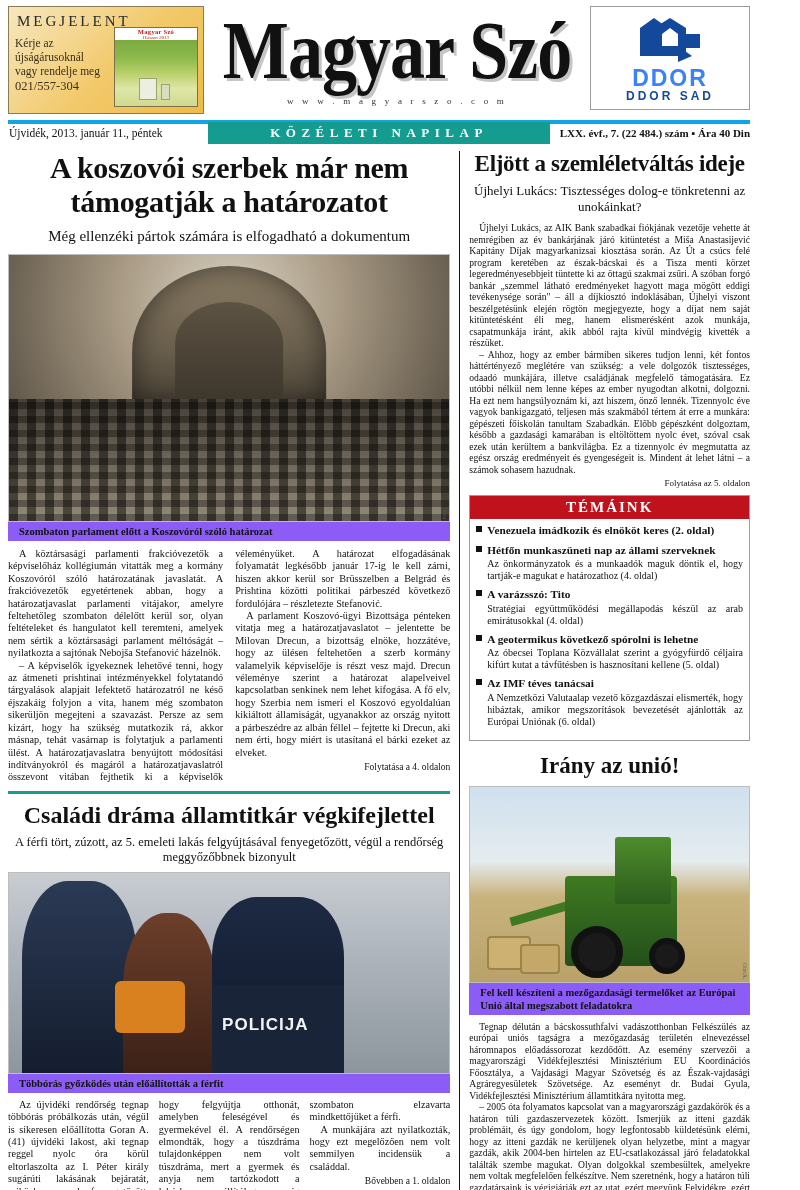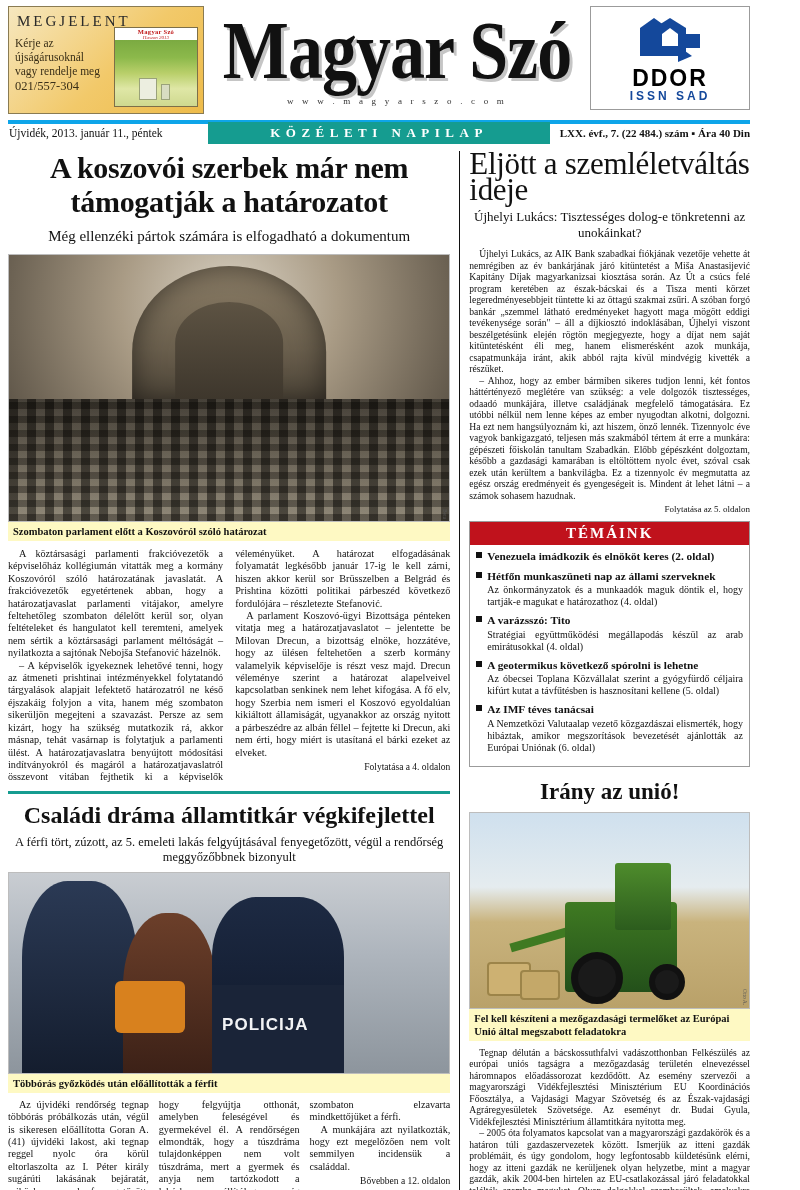--- a/index.html
+++ b/index.html
@@ -46,21 +46,21 @@
     white-space:nowrap;
     transform:scaleY(1.18); transform-origin:center top;
   }
   .logo-url { font-size:9px; letter-spacing:3.2px; color:#333; margin-top:16px; font-family:"Liberation Serif",serif;}
   .ddor-box {
     width:160px; height:104px; border:1px solid #9b9b9b; background:#fff;
     display:flex; flex-direction:column; align-items:center; justify-content:center;
   }
   .ddor-mark { width:68px; height:50px; margin-bottom:3px; }
   .ddor-name { font-family:"Liberation Sans", sans-serif; font-weight:bold; font-size:23px;
-               letter-spacing:2px; color:#000000; line-height:22px;}
+               letter-spacing:2px; color:#3b82f6; line-height:22px;}
   .ddor-sub { font-family:"Liberation Sans", sans-serif; font-weight:bold; font-size:12px;
               letter-spacing:3px; color:#14489b;}
 
   
   .datebar { display:flex; align-items:center; height:22px; margin-top:2px; border-top:4px solid #0ea5e9; }
   .datebar .left { font-size:11.5px; width:196px; padding-left:1px; }
   .datebar .mid {
     flex:1; background:#159c90; color:#fff; text-align:center;
     font-size:13px; letter-spacing:5.5px; font-weight:bold; height:22px; line-height:22px;
     font-family:"Liberation Serif", serif; margin:0 4px;
@@ -74,35 +74,35 @@
 
   h1.lead { font-size:30px; line-height:34px; text-align:center; font-weight:bold; margin:0; letter-spacing:-.3px;}
   .lead-sub { font-size:15px; text-align:center; margin:9px 0 9px 0; }
 
   .photo { width:100%; position:relative; border:1px solid #bdbdbd; }
   .photo .credit {
     position:absolute; right:1px; bottom:2px; writing-mode:vertical-rl;
     font-size:5.5px; color:#555;
   }
   .caption {
-    background:#fef9c3; font-size:10.5px; font-weight:bold; padding:3px 5px; line-height:13px;
+    background:#8b5cf6; font-size:10.5px; font-weight:bold; padding:3px 11px; line-height:13px;
   }
 
   .cols2 { column-count:2; column-gap:12px; margin-top:7px; }
   .cols3 { column-count:3; column-gap:10px; margin-top:6px; }
   p.body { font-size:10.2px; line-height:12.4px; text-align:justify; margin:0 0 0 0; text-indent:11px; hyphens:auto;}
   p.body + p.body { text-indent:11px; }
   .jump { font-size:9.5px; text-align:right; margin-top:3px; }
   .rule-teal { border:0; border-top:3px solid #159c90; margin:7px 0 8px 0; }
 
   h2.sec { font-size:24px; line-height:27px; text-align:center; font-weight:bold; margin:0;}
   .sec-sub { font-size:12.5px; text-align:center; margin:6px 0 7px 0; line-height:15px;}
 
   
-  h2.r-lead { font-size:31px; line-height:26px; font-weight:normal; margin:0; letter-spacing:-.3px;}
+  h2.r-lead { font-size:23px; line-height:26px; text-align:center; font-weight:bold; margin:0; letter-spacing:-.3px;}
   .r-sub { font-size:13px; text-align:center; margin:6px 0 7px 0; line-height:16px;}
   .r-body { font-size:9.6px; line-height:11.5px; text-align:justify; text-indent:10px; margin:0;}
   .r-jump { font-size:9px; text-align:right; margin-top:3px;}
 
   .temaink { border:1px solid #9b9b9b; margin-top:7px; }
   .temaink .hd { background:#c0121c; color:#fff; text-align:center; font-weight:bold;
                  font-size:15px; letter-spacing:2px; padding:3px 0; }
   .temaink .items { padding:5px 6px 6px 6px; }
   .tm-item { margin-bottom:6px; }
   .tm-title { font-size:11.3px; font-weight:bold; line-height:13.5px; padding-left:11px; position:relative;}
@@ -193,21 +193,21 @@
     <div class="ddor-box">
       <svg class="ddor-mark" viewBox="0 0 68 50">
         <polygon points="4,14 18,14 18,42 4,42" fill="#14489b"></polygon>
         <polygon points="4,14 18,4 32,14 18,14" fill="#14489b"></polygon>
         <polygon points="18,14 34,4 50,14 50,42 18,42" fill="#14489b"></polygon>
         <polygon points="26,20 34,14 42,20 42,32 26,32" fill="#ffffff"></polygon>
         <polygon points="50,20 64,20 64,34 50,34" fill="#14489b"></polygon>
         <polygon points="42,32 56,42 42,48" fill="#14489b"></polygon>
       </svg>
       <div class="ddor-name">DDOR</div>
-      <div class="ddor-sub">ISSN SAD</div>
+      <div class="ddor-sub">DDOR SAD</div>
     </div>
   </div>
 
   <div class="datebar">
     <div class="left">Újvidék, 2013. január 11., péntek</div>
     <div class="mid">KÖZÉLETI NAPILAP</div>
     <div class="right">LXX. évf., 7. (22 484.) szám ▪ Ára 40 Din</div>
   </div>
 
   <div class="content">
@@ -246,21 +246,21 @@
           <div class="orange"></div>
           <div class="cop2"></div>
           <div class="vest"></div>
         </div>
       </div>
       <div class="caption">Többórás győzködés után előállították a férfit</div>
 
       <div class="cols3">
         <p class="body">Az újvidéki rendőrség tegnap többórás próbálkozás után, végül is sikeresen előállította Goran A. (41) újvidéki lakost, aki tegnap reggel nyolc óra körül eltorlaszolta az I. Péter király sugárúti lakásának bejáratát, miközben azzal fenyegetőzött, hogy felgyújtja otthonát, amelyben feleségével és gyermekével él. A rendőrségen elmondták, hogy a túszdráma tulajdonképpen nem volt túszdráma, mert a gyermek és anyja nem tartózkodott a lakásban, állítólag még szombaton elzavarta mindkettőjüket a férfi.</p>
         <p class="body">A munkájára azt nyilatkozták, hogy ezt megelőzően nem volt semmilyen incidensük a családdal.</p>
-        <div class="jump">Bővebben a 12. oldalon</div>
+        <div class="jump">Bővebben a 1. oldalon</div>
       </div>
 
       <div class="issn-block">
         <div class="issn-txt">ISSN 0350-4182</div>
 
       </div>
     </div>
 
     <div class="col-right">
 

